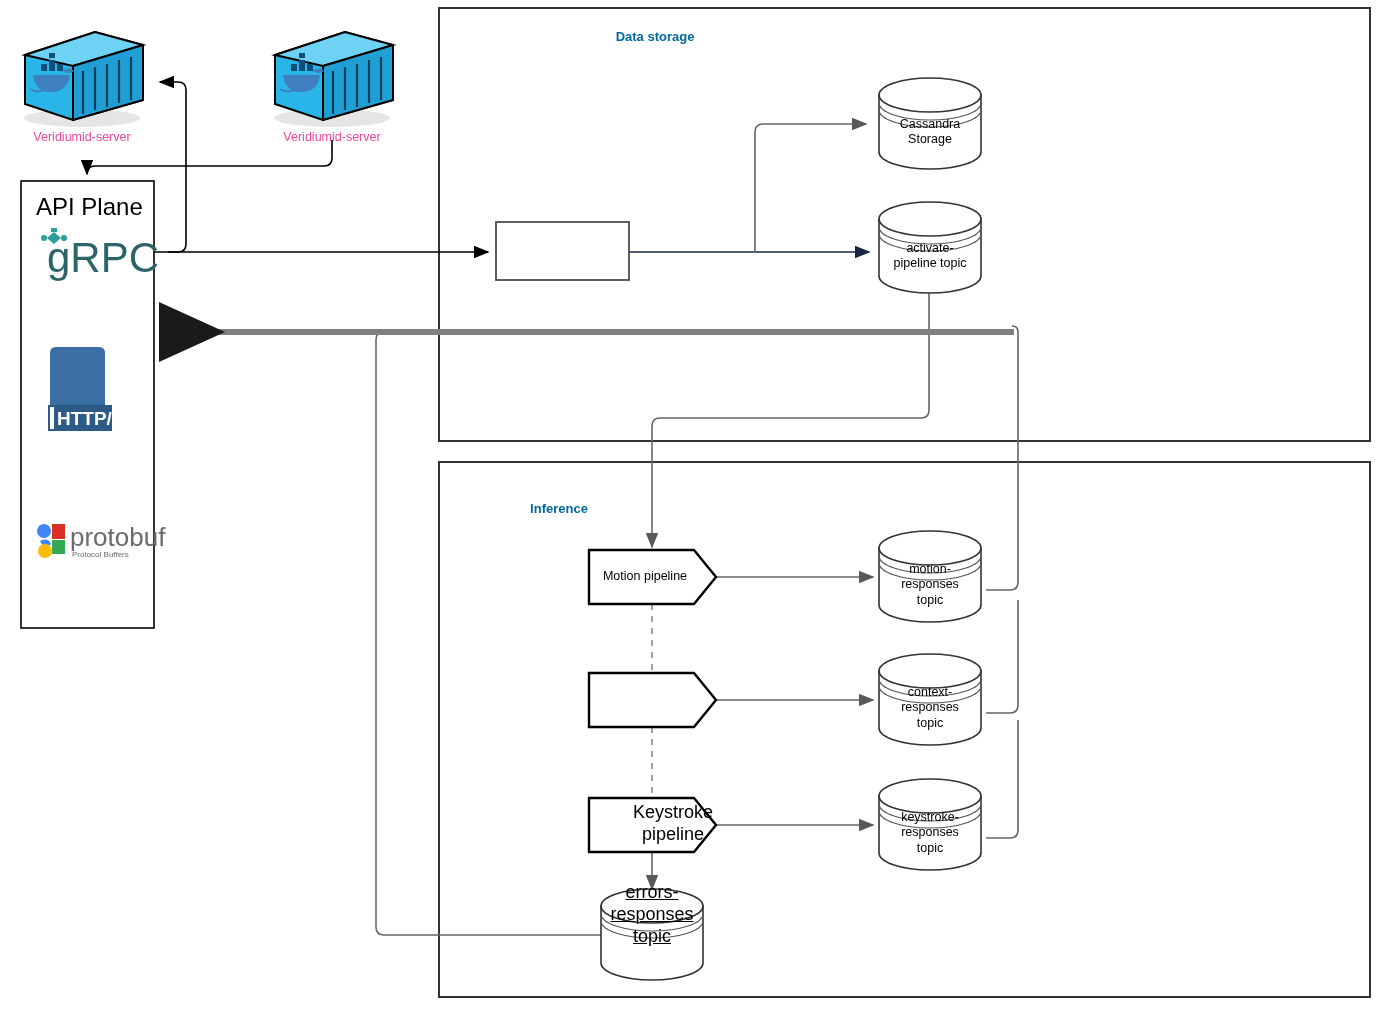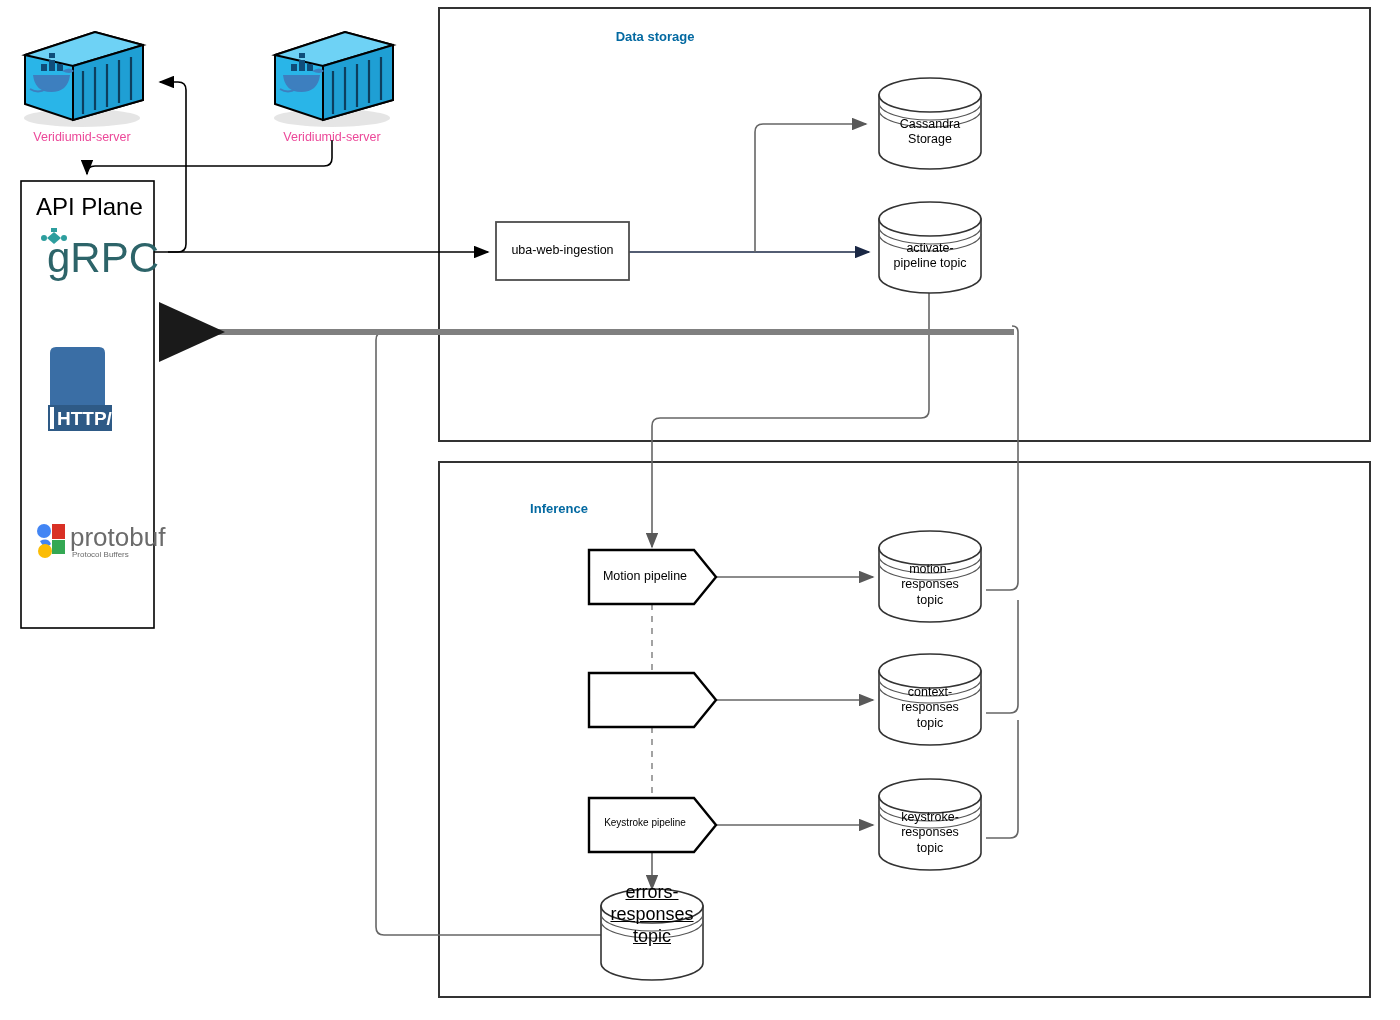--- a/index.html
+++ b/index.html
@@ -220,23 +220,22 @@
   </svg>
 
   <div class="group-title" style="left:560px; top:29px; width:190px;">Data storage</div>
   <div class="group-title" style="left:440px; top:501px; width:190px;padding-left:24px;">Inference</div>
 
   <div class="srv-caption" style="left:2px; top:130px;">Veridiumid-server</div>
   <div class="srv-caption" style="left:252px; top:130px;">Veridiumid-server</div>
 
   <div class="api-title" style="left:36px; top:193px;">API Plane</div>
 
-  <div class="node-label" style="left:496px; top:222px; width:133px; height:58px; font-size:12.5px;">uba-web-ingestion</div>
   <div class="node-label" style="left:589px; top:550px; width:112px; height:54px; font-size:12.5px;">Motion pipeline</div>
-  <div class="node-label" style="left:589px; top:798px; width:112px; height:51px; font-size:10px;">Keystroke pipeline</div>
+  <div class="node-label" style="left:589px; top:798px; width:112px; height:51px; font-size:18px;padding-left:28px;">Keystroke pipeline</div>
 
   <div class="node-label" style="left:879px; top:103px; width:102px; height:58px; font-size:12.5px;">Cassandra
 Storage</div>
   <div class="node-label" style="left:872px; top:227px; width:116px; height:58px; font-size:12.5px;">activate-
 pipeline topic</div>
   <div class="node-label" style="left:879px; top:554px; width:102px; height:62px; font-size:12.5px;">motion-
 responses
 topic</div>
   <div class="node-label" style="left:879px; top:677px; width:102px; height:62px; font-size:12.5px;">context-
 responses

